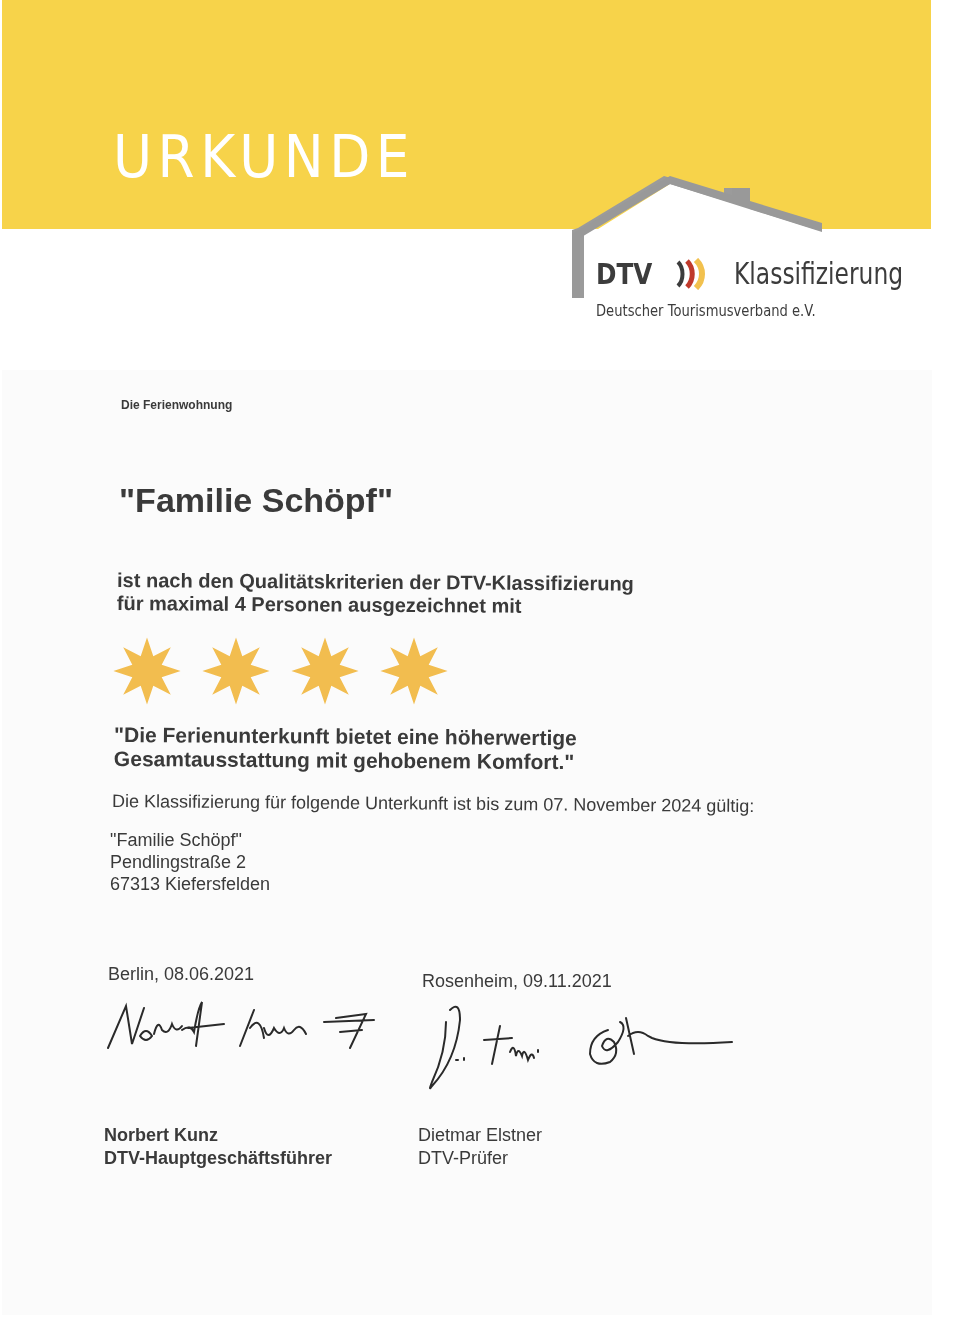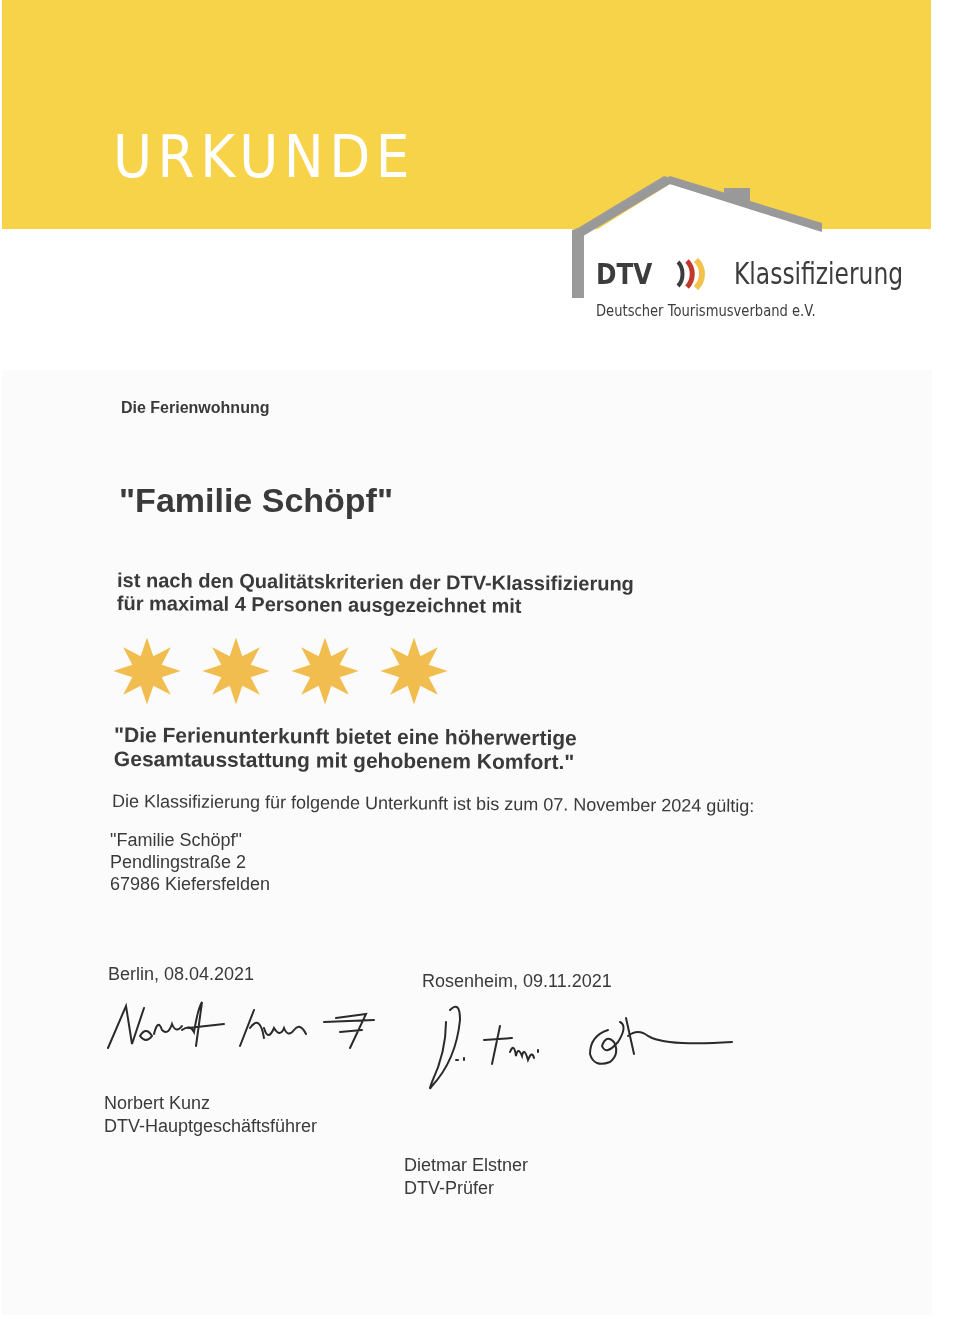--- a/index.html
+++ b/index.html
@@ -41,33 +41,33 @@
       font-family: "DejaVu Sans", sans-serif; font-size: 30px; color: #3c3c3c;
       transform: scaleX(0.78); transform-origin: left; display: inline-block;
     }
     .logo-sub {
       position: absolute; left: 596px; top: 301px;
       font-family: "DejaVu Sans", sans-serif; font-size: 16px; color: #3c3c3c;
       transform: scaleX(0.82); transform-origin: left; white-space: nowrap;
     }
     .t { position: absolute; white-space: nowrap; line-height: 1.15; }
     .bold { font-weight: bold; }
-    .label-type { left: 121px; top: 399px; font-size: 16px; }
+    .label-type { left: 121px; top: 399px; font-size: 12px; }
     .name-big { left: 119px; top: 481px; font-size: 34px; }
     .criteria { left: 117px; top: 569px; font-size: 20px; transform: rotate(0.4deg); transform-origin: left; }
     .stars { position: absolute; left: 112px; top: 636px; display: flex; gap: 19px; }
     .star { width: 70px; height: 70px; }
     .quote { left: 114px; top: 723px; font-size: 21px; transform: rotate(0.4deg); transform-origin: left; }
     .validity { left: 112px; top: 791px; font-size: 18px; transform: rotate(0.45deg); transform-origin: left; }
     .address { left: 110px; top: 830px; font-size: 18px; line-height: 1.22; }
     .sig-block { position: absolute; font-size: 18px; line-height: 1.25; white-space: nowrap; }
     .sig-left-place { left: 108px; top: 963px; }
     .sig-right-place { left: 422px; top: 970px; }
-    .sig-left-name { left: 104px; top: 1092px; }
-    .sig-right-name { left: 404px; top: 1124px; margin-top: 30px; }
+    .sig-left-name { left: 104px; top: 1124px; font-weight: bold; }
+    .sig-right-name { left: 418px; top: 1124px; }
     .signature { position: absolute; }
     .sig-left { left: 104px; top: 998px; width: 272px; height: 58px; }
     .sig-right { left: 420px; top: 1000px; width: 320px; height: 90px; }
   </style>
 </head>
 <body>
 
 <div class="page-shade"></div>
 
 <div class="yellow-band"></div>
@@ -120,24 +120,24 @@
 <div class="t bold quote">
   <div>"Die Ferienunterkunft bietet eine höherwertige</div>
   <div>Gesamtausstattung mit gehobenem Komfort."</div>
 </div>
 
 <div class="t validity">Die Klassifizierung für folgende Unterkunft ist bis zum 07. November 2024 gültig:</div>
 
 <div class="t address">
   <div>"Familie Schöpf"</div>
   <div>Pendlingstraße 2</div>
-  <div>67986 Kiefersfelden</div>
+  <div>67313 Kiefersfelden</div>
 </div>
 
-<div class="sig-block sig-left-place">Berlin, 08.04.2021</div>
+<div class="sig-block sig-left-place">Berlin, 08.06.2021</div>
 <div class="sig-block sig-right-place">Rosenheim, 09.11.2021</div>
 
 <svg class="signature sig-left" viewBox="0 0 272 58">
   <g stroke="#2a2a2a" stroke-width="2" fill="none" stroke-linecap="round">
     <path d="M4,50 L22,8 L28,46 L40,10"></path>
     <path d="M36,38 q6,-10 12,0 q-6,8 -12,0 M50,36 q4,-16 8,-4 q6,6 10,-6 q4,10 10,2"></path>
     <path d="M78,32 q8,-6 12,2 q4,-24 8,-30 l-6,44 M84,30 L120,26"></path>
     <path d="M150,12 L136,48 M146,30 q10,-14 14,10 M160,30 q4,14 10,0 q6,10 10,0 q4,10 10,2 q6,-8 12,4"></path>
     <path d="M232,20 L262,16 L246,50 M236,34 L258,32 M220,24 L270,22"></path>
   </g>

